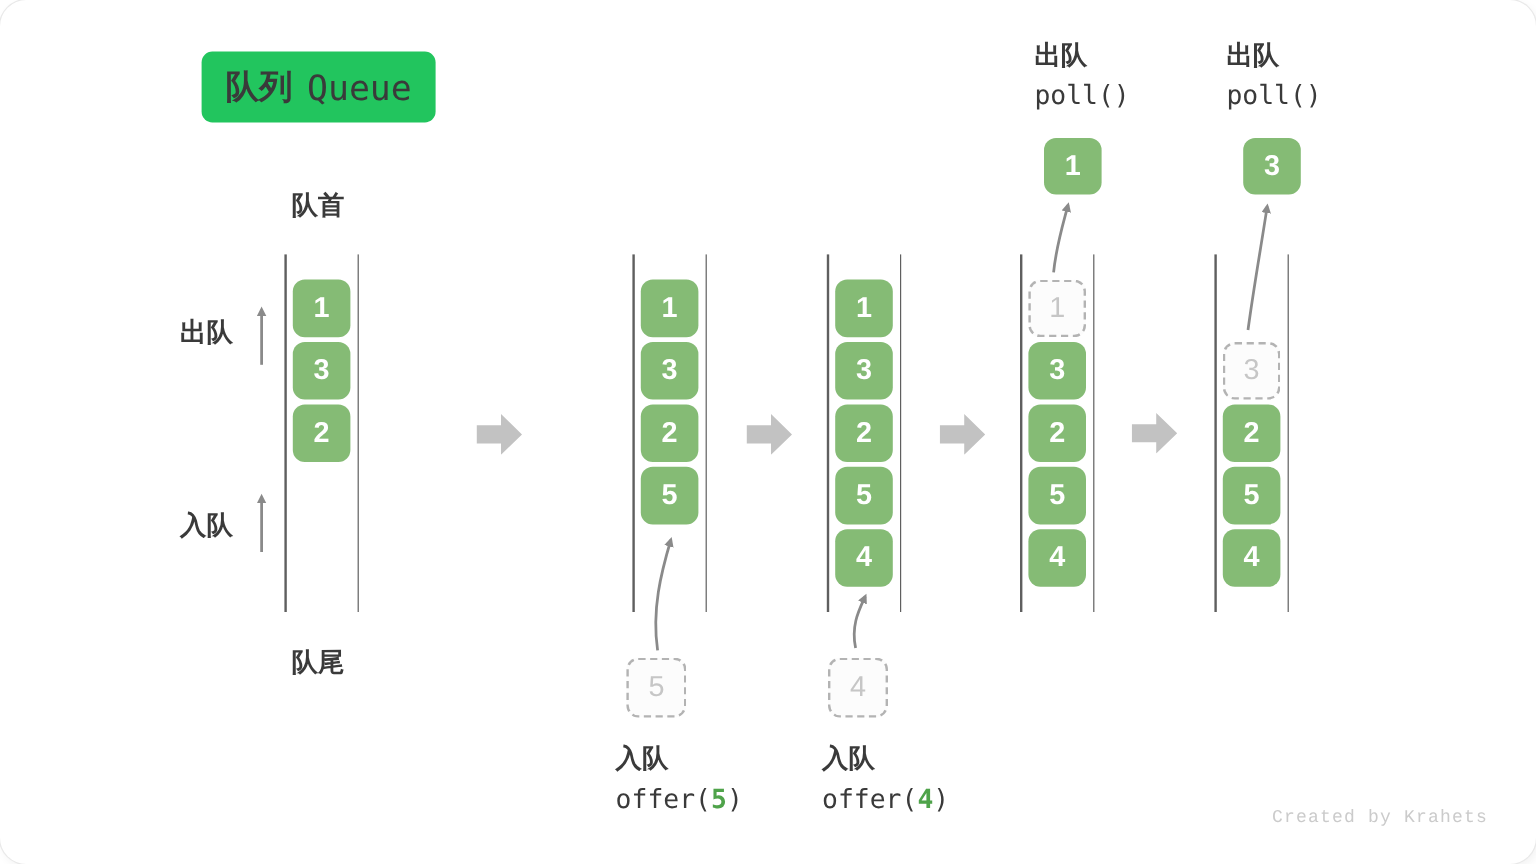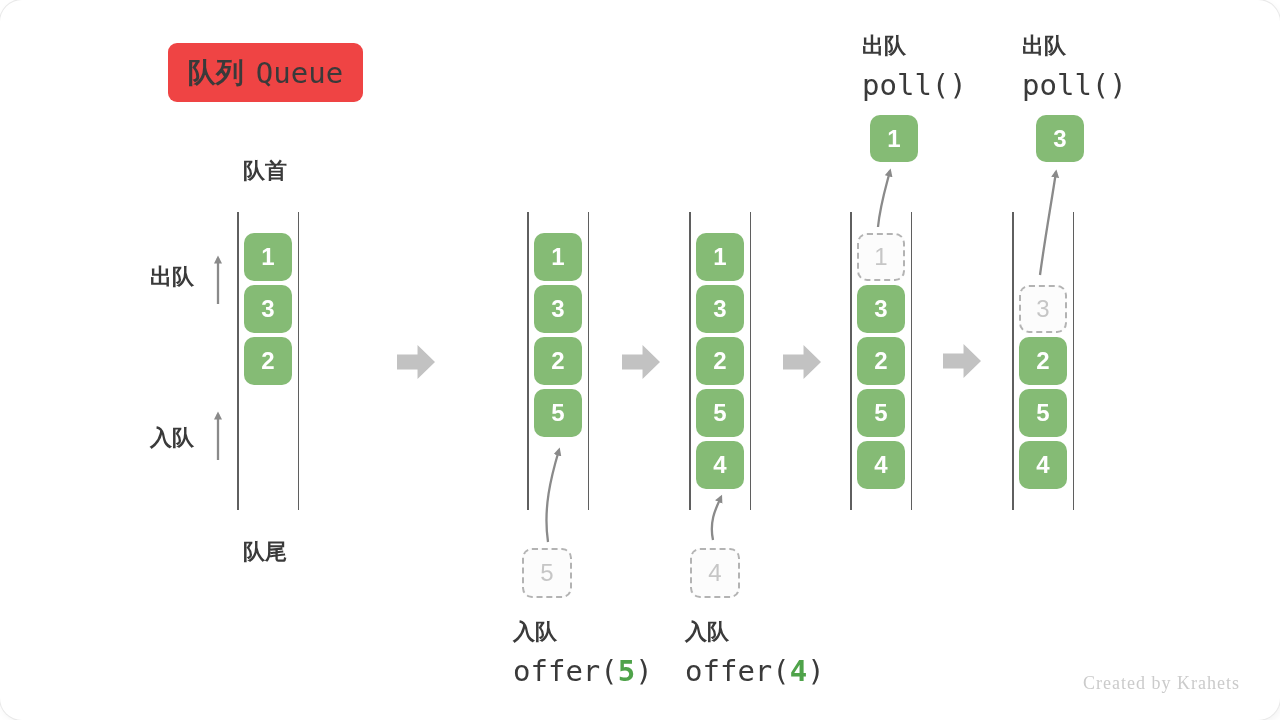--- a/index.html
+++ b/index.html
@@ -4,21 +4,21 @@
 <style>
   html, body { margin:0; padding:0; background:#ffffff; }
   body { font-family:"Liberation Sans", sans-serif; }
   .canvas {
     position:relative; width:1280px; height:720px; background:#ffffff;
     border-radius:22px; box-shadow:0 0 0 1px #e9e9e9, 2px 3px 8px rgba(0,0,0,0.05);
     overflow:hidden;
   }
   .title-box {
     position:absolute; left:168px; top:43px; width:195px; height:59px;
-    background:#ef4444; border-radius:9px;
+    background:#22c55e; border-radius:9px;
     display:flex; align-items:center; justify-content:center; gap:12px;
   }
   .title-zh { font-weight:bold; font-size:28px; color:#3a3a3a; }
   .title-en { font-family:"DejaVu Sans Mono", monospace; font-size:29px; color:#3a3a3a; }
 
   .cjk-label { position:absolute; font-weight:bold; font-size:22px; color:#3a3a3a; white-space:nowrap; }
 
   .queue { position:absolute; top:212px; height:298px; }
   .qline { position:absolute; top:0; width:1.5px; height:100%; background:#5f5f5f; }
   .qline.left { left:0; }
@@ -33,26 +33,26 @@
   .box.ghost  { background:#fcfcfc; border:2px dashed #b3b3b3; color:#c6c6c6; font-weight:500; }
   .standalone { position:absolute; }
 
   .block-arrow {
     position:absolute; width:38px; height:36px; background:#c2c2c2;
     clip-path: polygon(0% 29%, 54% 29%, 54% 3%, 100% 50%, 54% 97%, 54% 71%, 0% 71%);
   }
 
   .op { position:absolute; white-space:nowrap; }
   .op .op-zh { font-weight:bold; font-size:22px; color:#3a3a3a; margin-bottom:7px; }
-  .op .op-code { font-family:"DejaVu Sans Mono", monospace; font-size:29px; color:#3a3a3a; }
+  .op .op-code { font-family:"DejaVu Sans Mono", monospace; font-size:22px; color:#3a3a3a; }
   .op .op-code .arg { color:var(--arg-green,#4fa34a); font-weight:bold; }
 
   .watermark {
     position:absolute; right:40px; top:673px;
-    font-family:Liberation Serif, serif; font-size:18px; letter-spacing:1px; color:#cbcbcb;
+    font-family:Liberation Mono, monospace; font-size:15px; letter-spacing:1px; color:#cbcbcb;
   }
   svg.overlay { position:absolute; left:0; top:0; pointer-events:none; }
 </style>
 </head>
 <body>
 
 <div class="canvas">
 
   <div class="title-box">
     <span class="title-zh">队列</span>

